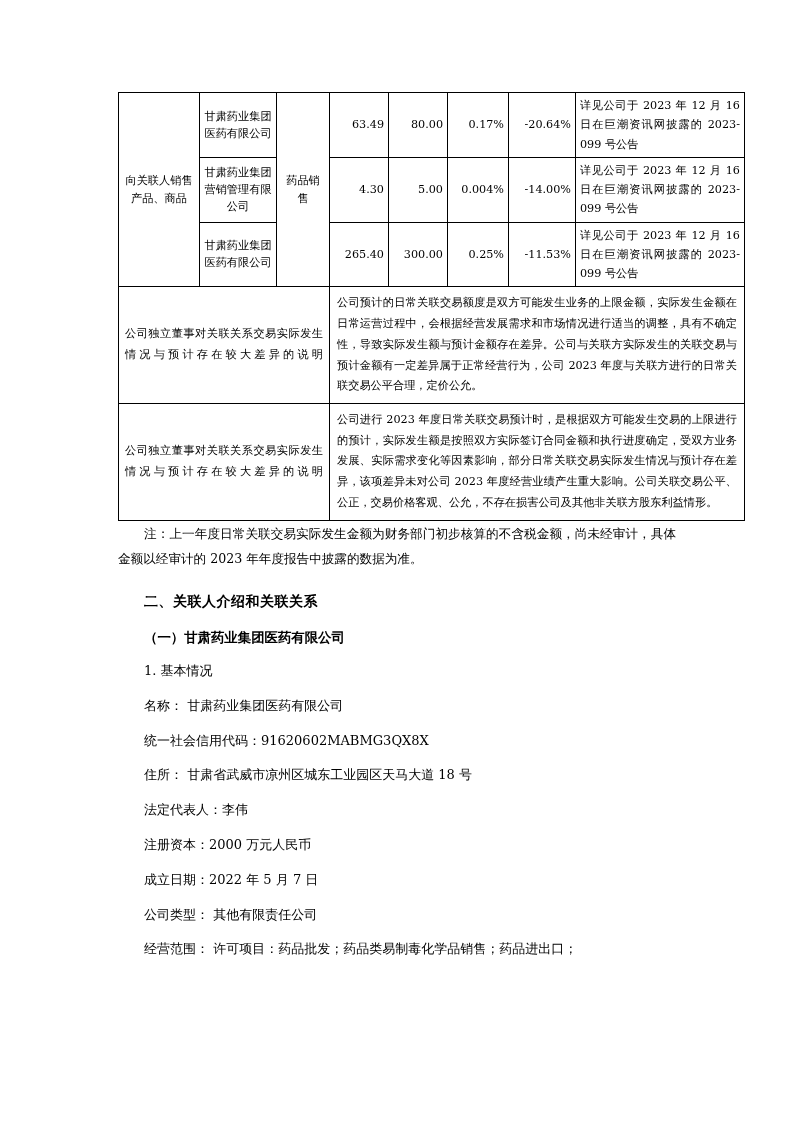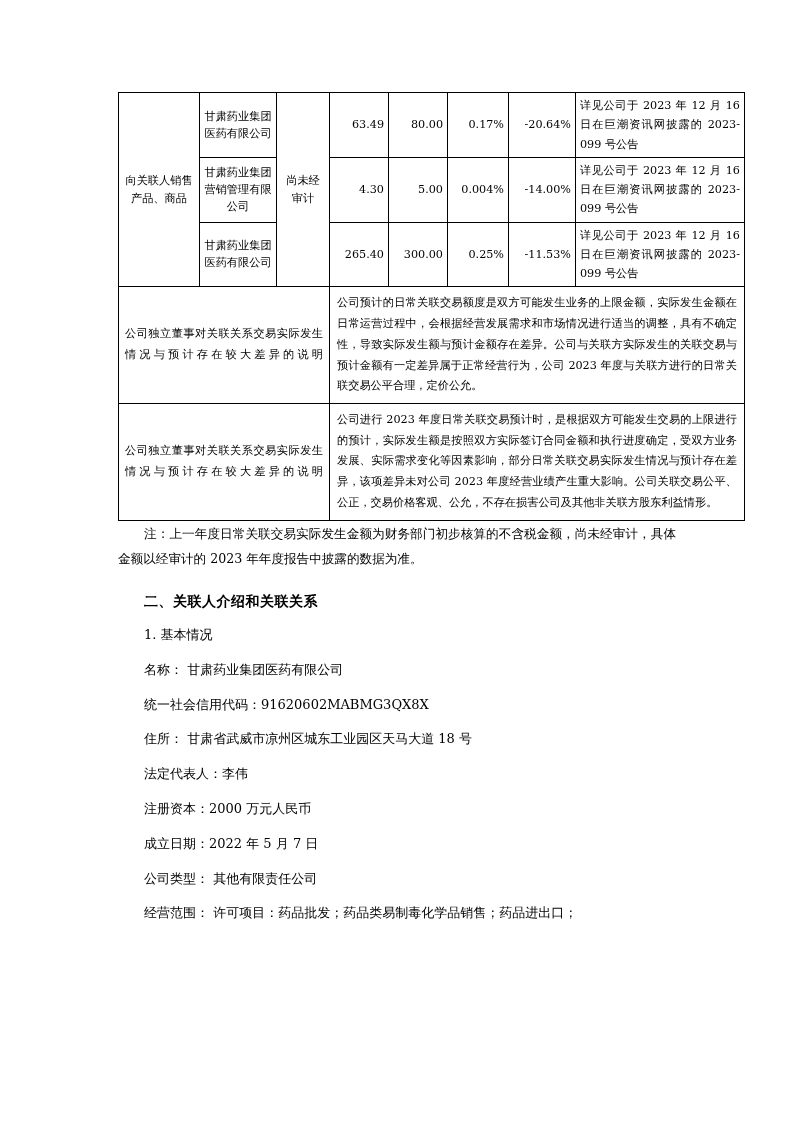--- a/index.html
+++ b/index.html
@@ -92,21 +92,21 @@
 </head>
 <body>
 
 <div class="page">
 
   <table class="rel-table">
     <tbody>
       <tr>
         <td class="c-label" rowspan="3">向关联人销售产品、商品</td>
         <td class="c-party">甘肃药业集团医药有限公司</td>
-        <td class="c-kind" rowspan="3">尚未经审计</td>
+        <td class="c-kind" rowspan="3">药品销售</td>
         <td class="c-num1">63.49</td>
         <td class="c-num2">80.00</td>
         <td class="c-pct">0.17%</td>
         <td class="c-chg">-20.64%</td>
         <td class="c-note note-cell">详见公司于 2023 年 12 月 16 日在巨潮资讯网披露的 2023-099 号公告</td>
       </tr>
       <tr>
         <td class="c-party">甘肃药业集团营销管理有限公司</td>
         <td class="c-num1">4.30</td>
         <td class="c-num2">5.00</td>
@@ -130,20 +130,21 @@
         <td class="wide-label" colspan="3">公司独立董事对关联关系交易实际发生情况与预计存在较大差异的说明</td>
         <td class="wide-body" colspan="5">公司进行 2023 年度日常关联交易预计时，是根据双方可能发生交易的上限进行的预计，实际发生额是按照双方实际签订合同金额和执行进度确定，受双方业务发展、实际需求变化等因素影响，部分日常关联交易实际发生情况与预计存在差异，该项差异未对公司 2023 年度经营业绩产生重大影响。公司关联交易公平、公正，交易价格客观、公允，不存在损害公司及其他非关联方股东利益情形。</td>
       </tr>
     </tbody>
   </table>
 
   <p class="note-para"><span class="ind"></span><span>注：</span><span>上一年度日常关联交易实际发生金额为财务部门初步核算的不含税金额，尚未经审计，具体金额以经审计的 2023 年年度报告中披露的数据为准。</span></p>
 
   <h2 class="section">二、关联人介绍和关联关系</h2>
 
+  <h3 class="subsection">（一）甘肃药业集团医药有限公司</h3>
 
   <p class="body-line">1. 基本情况</p>
 
   <p class="body-line sub">名称：  甘肃药业集团医药有限公司</p>
   <p class="body-line sub">统一社会信用代码：91620602MABMG3QX8X</p>
   <p class="body-line sub">住所：  甘肃省武威市凉州区城东工业园区天马大道 18 号</p>
   <p class="body-line sub">法定代表人：李伟</p>
   <p class="body-line sub">注册资本：2000 万元人民币</p>
   <p class="body-line sub">成立日期：2022 年 5 月 7 日</p>
   <p class="body-line sub">公司类型：  其他有限责任公司</p>

